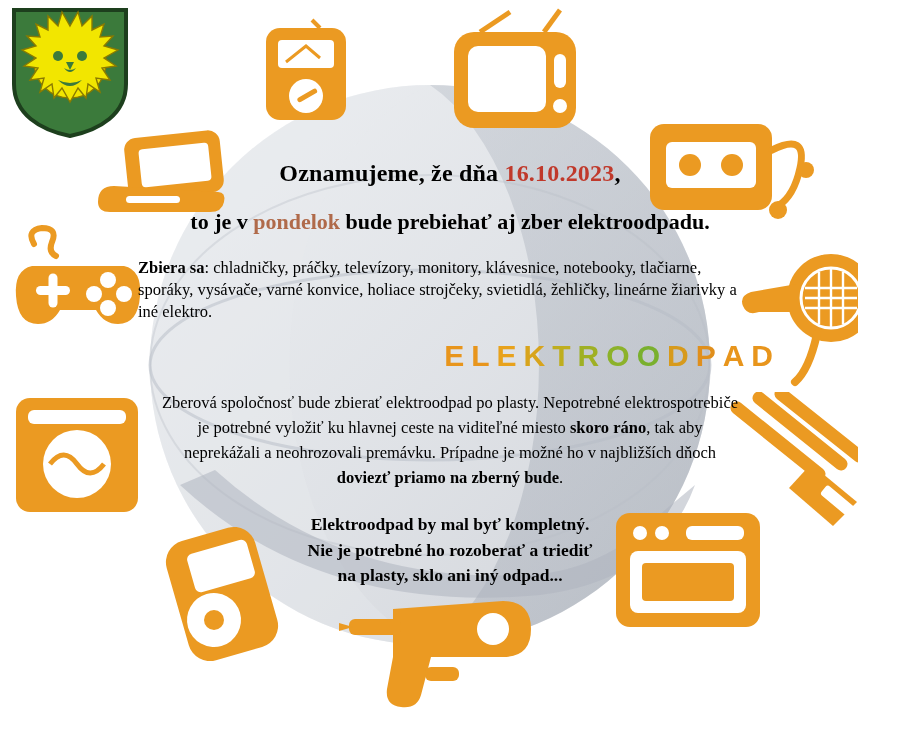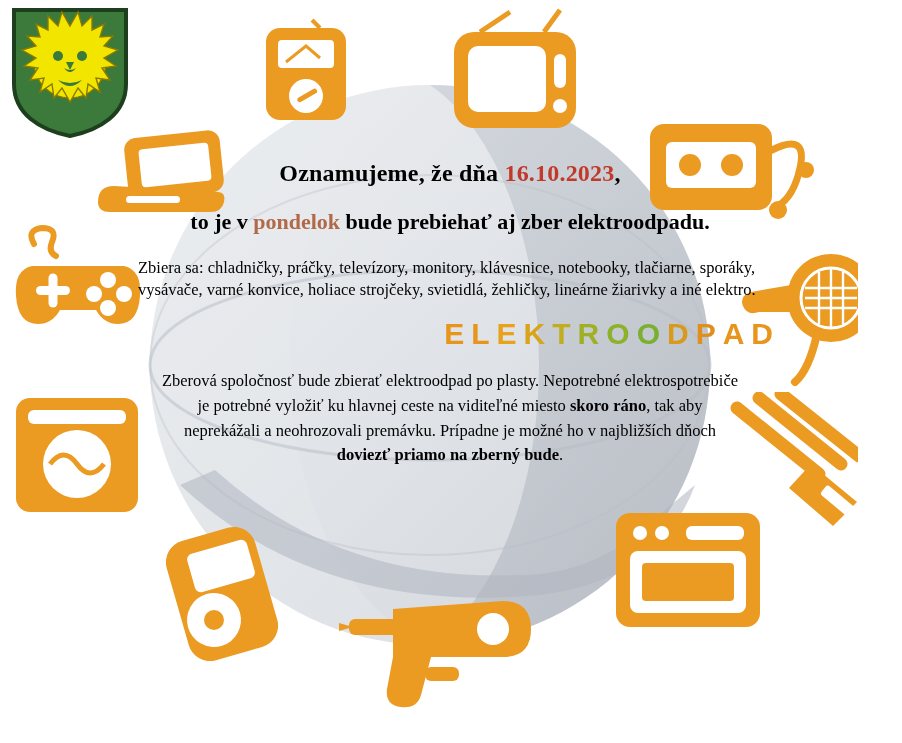--- a/index.html
+++ b/index.html
@@ -75,21 +75,21 @@
 
   .collect {
     font-size: 16.5px;
     line-height: 1.34;
     color: #000000;
     margin: 0 0 6px 0;
     text-align: left;
     padding-left: 18px;
     padding-right: 20px;
   }
-  .collect b { font-weight: normal; }
+  .collect b { font-weight: bold; }
 
   .banner {
     text-align: right;
     font-family: "Liberation Sans", sans-serif;
     font-size: 30px;
     font-weight: bold;
     letter-spacing: 7px;
     margin: 16px 0 18px 0;
     white-space: nowrap;
   }
@@ -268,15 +268,20 @@
     <p class="collect">
       <b>Zbiera sa</b><span>: chladničky, práčky, televízory, monitory, klávesnice, notebooky, tlačiarne, sporáky, vysávače, varné konvice, holiace strojčeky, svietidlá, žehličky, lineárne žiarivky a iné elektro.</span>
     </p>
 
     <div class="banner" id="banner"><span style="color: rgb(232, 149, 28);">E</span><span style="color: rgb(232, 149, 28);">L</span><span style="color: rgb(232, 162, 28);">E</span><span style="color: rgb(216, 164, 28);">K</span><span style="color: rgb(191, 174, 30);">T</span><span style="color: rgb(159, 176, 36);">R</span><span style="color: rgb(140, 178, 42);">O</span><span style="color: rgb(122, 176, 46);">O</span><span style="color: rgb(215, 154, 28);">D</span><span style="color: rgb(224, 143, 28);">P</span><span style="color: rgb(232, 149, 28);">A</span><span style="color: rgb(232, 149, 28);">D</span></div>
 
     <p class="para">
       <span>Zberová spoločnosť bude zbierať elektroodpad po plasty. Nepotrebné elektrospotrebiče je potrebné vyložiť ku hlavnej ceste na viditeľné miesto </span><b>skoro ráno</b><span>, tak aby neprekážali a neohrozovali premávku. Prípadne je možné ho v najbližších dňoch </span><b>doviezť priamo na zberný bude</b><span>.</span>
     </p>
 
+    <div class="closing">
+      <div>Elektroodpad by mal byť kompletný.</div>
+      <div>Nie je potrebné ho rozoberať a triediť</div>
+      <div>na plasty, sklo ani iný odpad...</div>
+    </div>
 
   </div>
 </div>
 
 </body></html>

